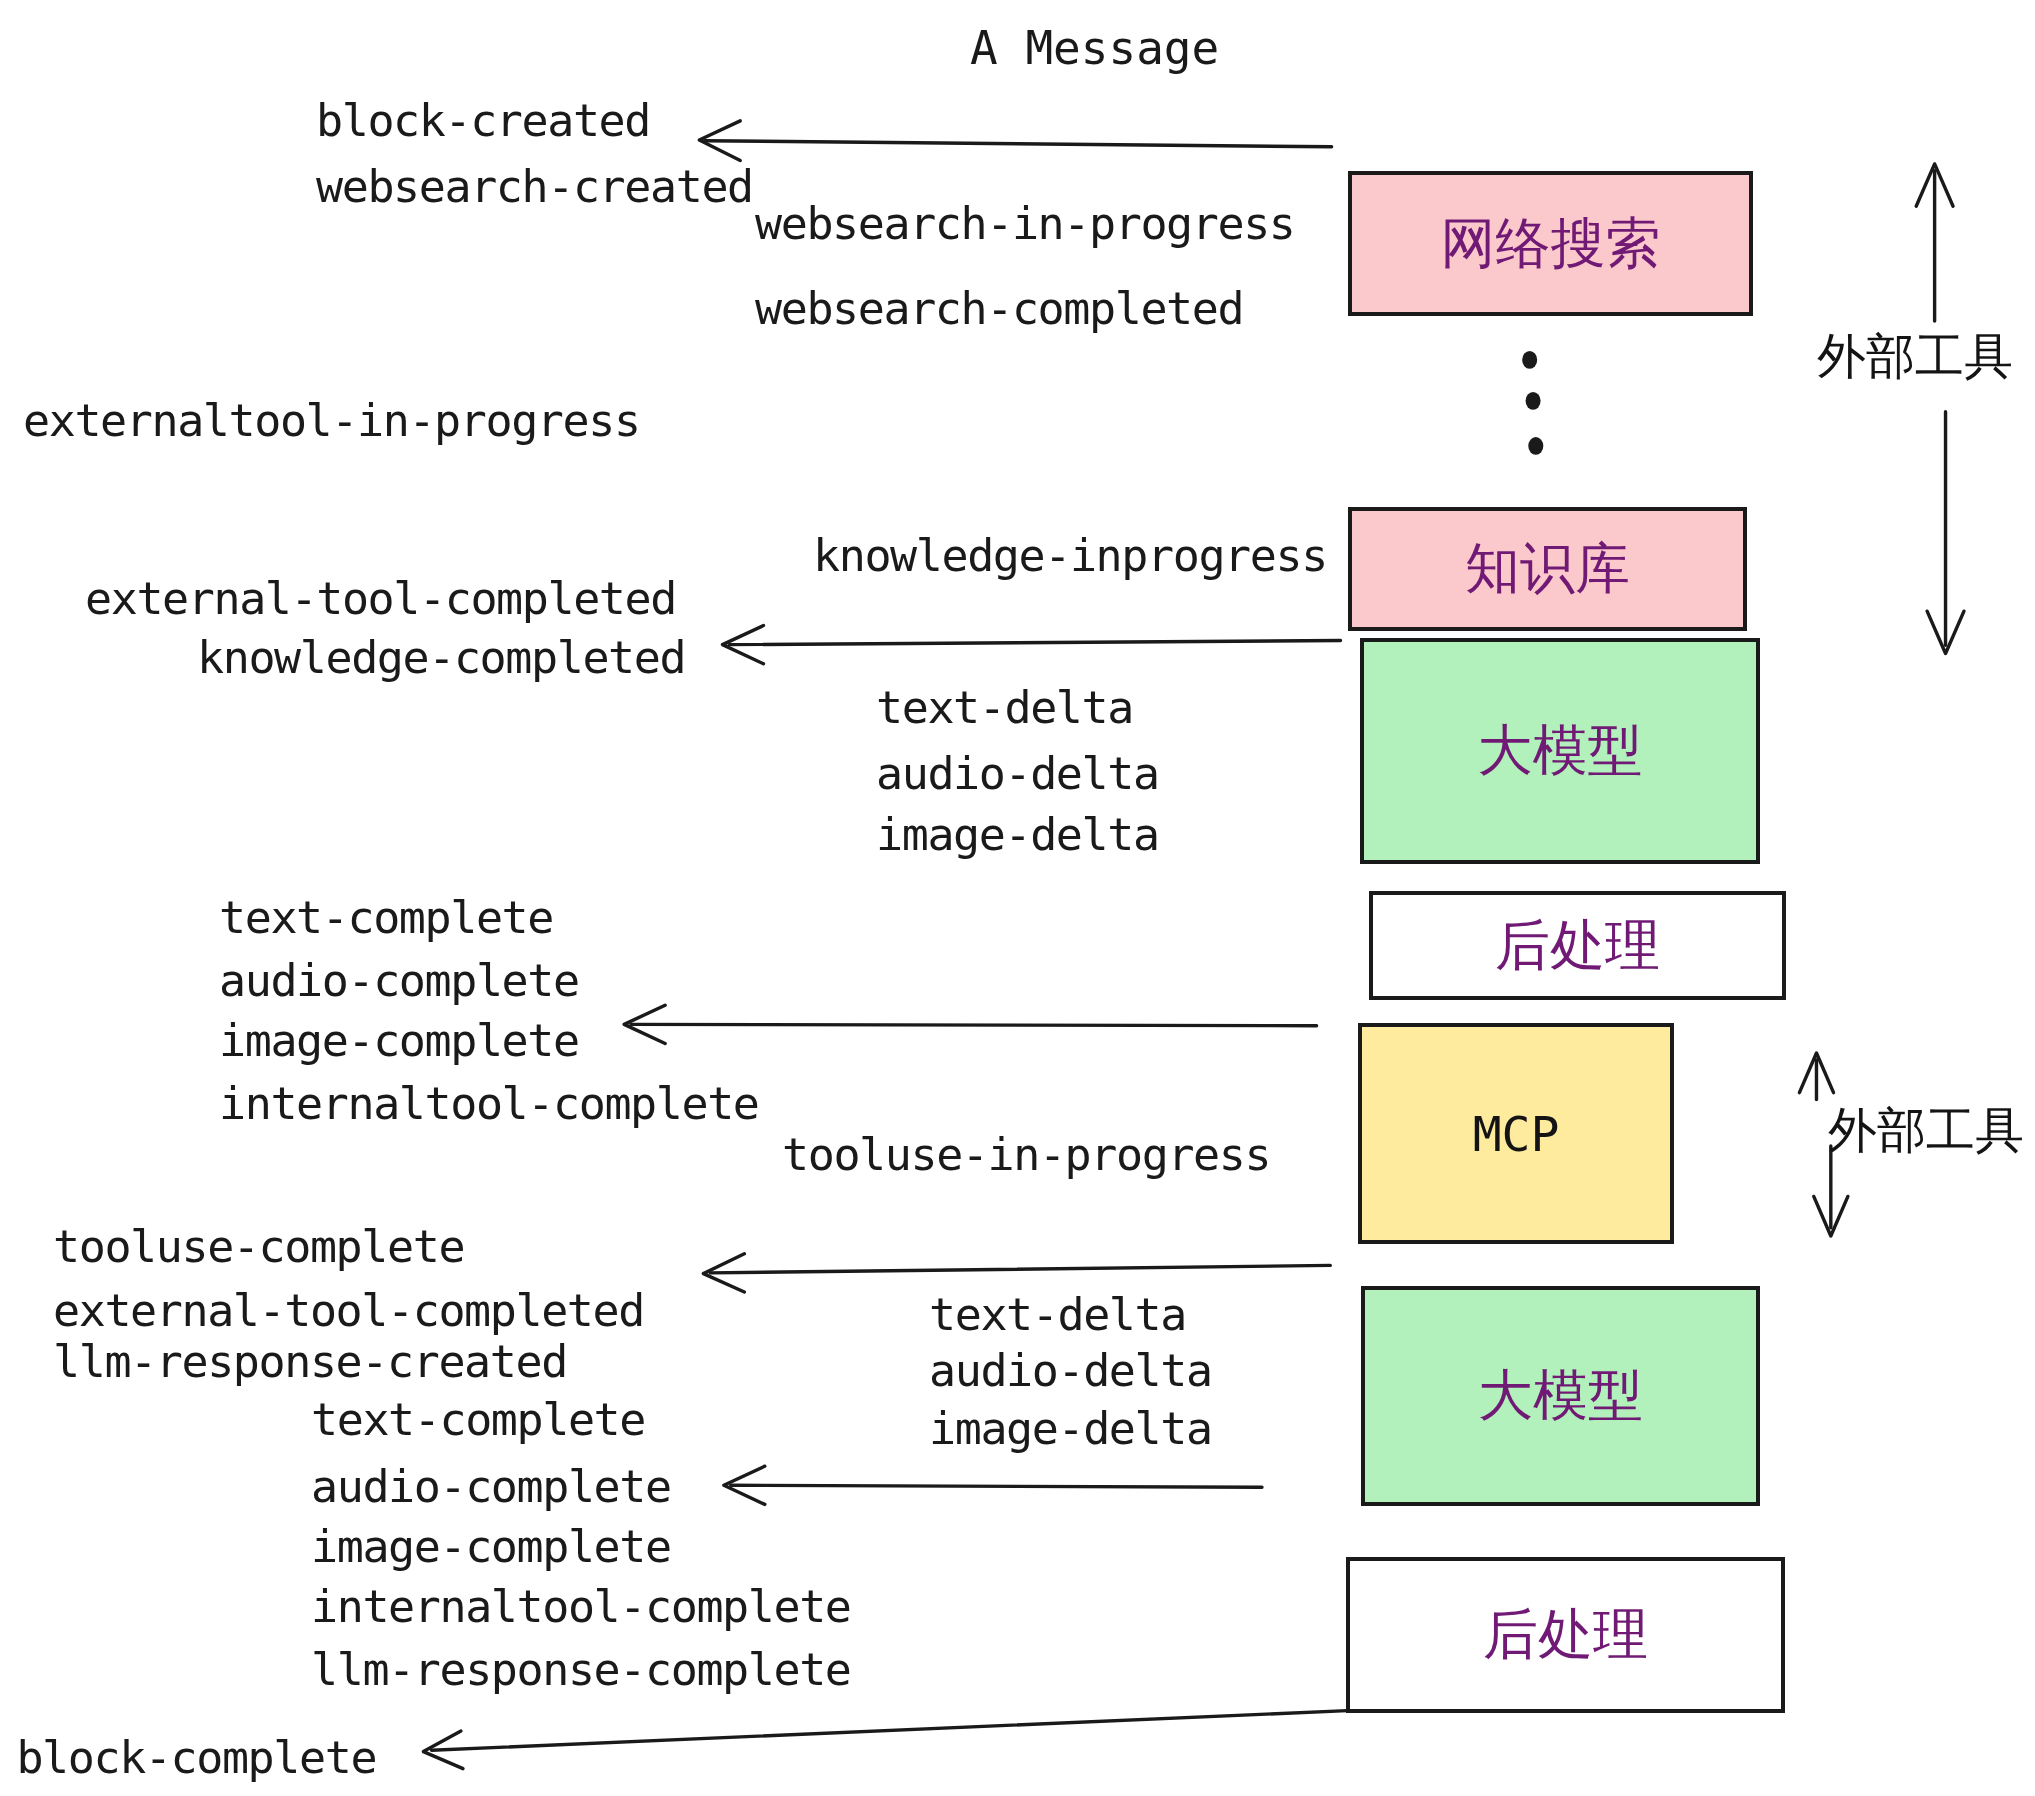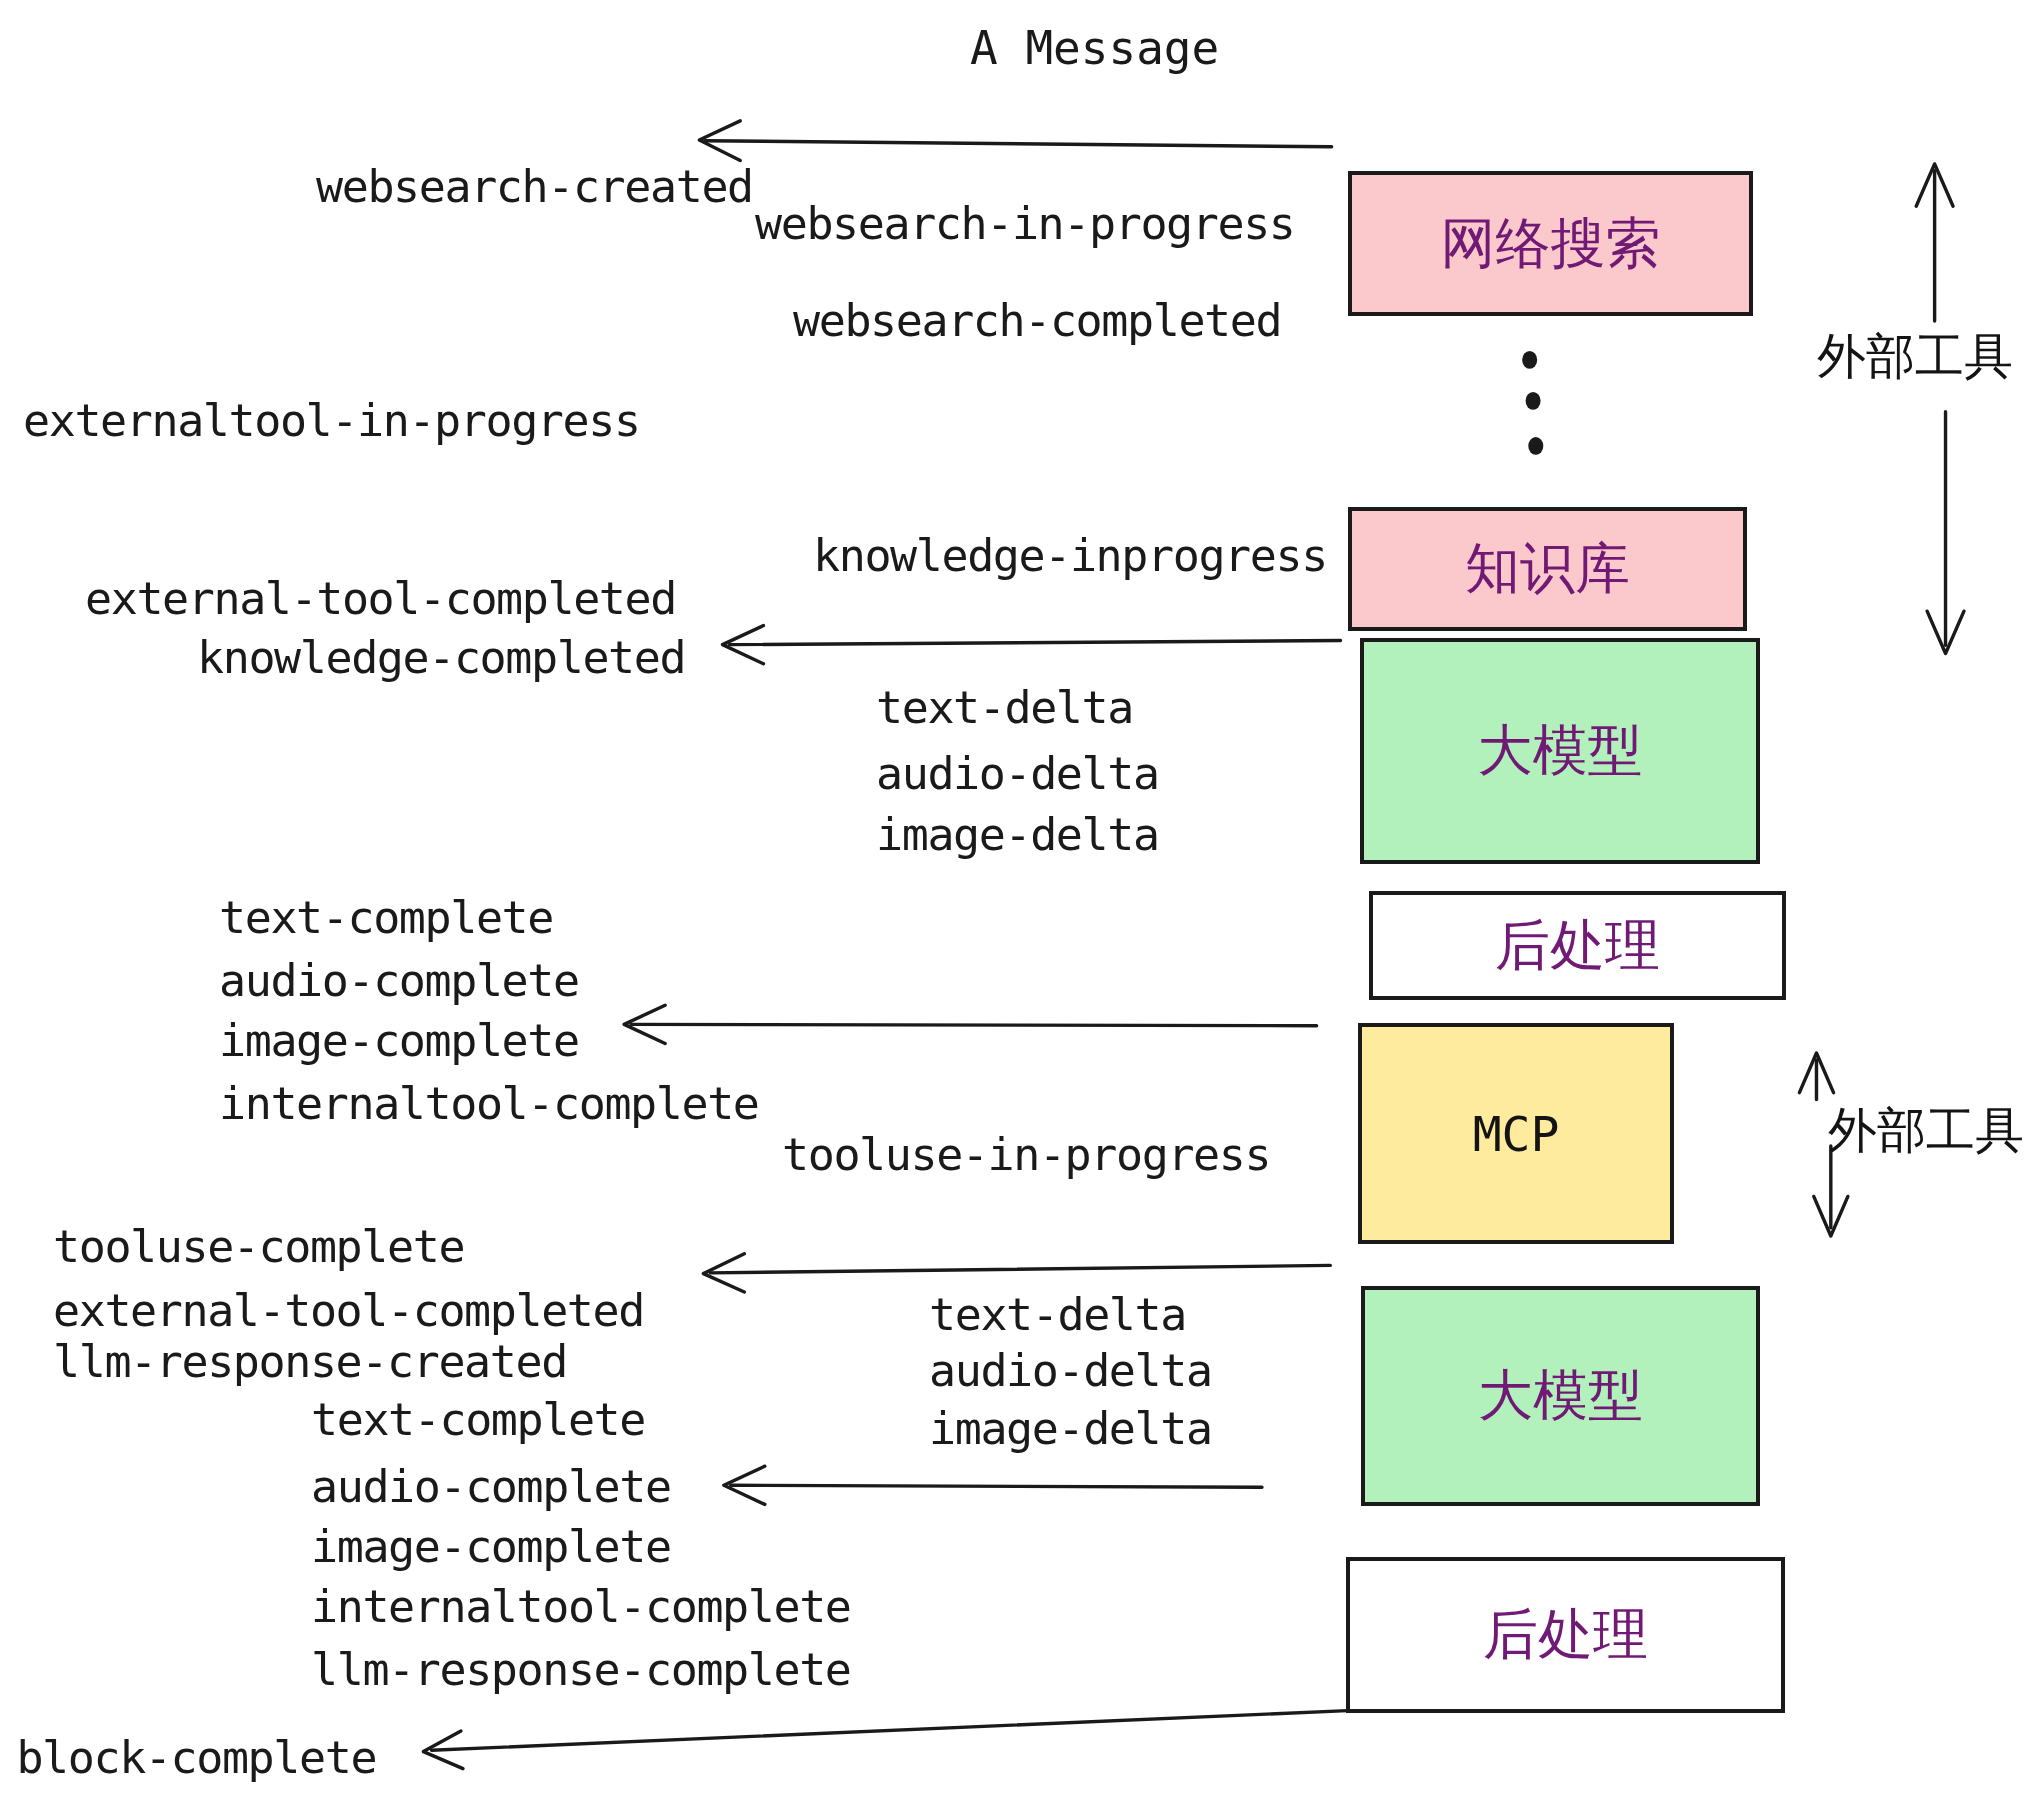--- a/index.html
+++ b/index.html
@@ -130,23 +130,24 @@
 
     <g fill="#1a1a1a" stroke="none">
       <ellipse cx="2240" cy="527" rx="11" ry="13"></ellipse>
       <ellipse cx="2245" cy="587" rx="11" ry="13"></ellipse>
       <ellipse cx="2249" cy="653" rx="11" ry="13"></ellipse>
     </g>
   </svg>
 
   <div class="title" style="left:970px; top:24.6px;">A Message</div>
 
+  <span class="ev" style="left:316px;  top:98px;">block-created</span>
   <span class="ev" style="left:316px;  top:164px;">websearch-created</span>
   <span class="ev" style="left:755px; top:201px;">websearch-in-progress</span>
-  <span class="ev" style="left:793px; top:286px;margin-top:12px;">websearch-completed</span>
+  <span class="ev" style="left:755px; top:286px;">websearch-completed</span>
   <span class="ev" style="left:23px;   top:398px;">externaltool-in-progress</span>
   <span class="ev" style="left:773px; top:533px;margin-left:40px;">knowledge-inprogress</span>
   <span class="ev" style="left:85px;  top:576px;">external-tool-completed</span>
   <span class="ev" style="left:197px;  top:635px;">knowledge-completed</span>
   <span class="ev" style="left:876px; top:685px;">text-delta</span>
   <span class="ev" style="left:876px; top:751px;">audio-delta</span>
   <span class="ev" style="left:876px; top:812px;">image-delta</span>
   <span class="ev" style="left:219px;  top:895px;">text-complete</span>
   <span class="ev" style="left:219px;  top:958px;">audio-complete</span>
   <span class="ev" style="left:219px;  top:1018px;">image-complete</span>

